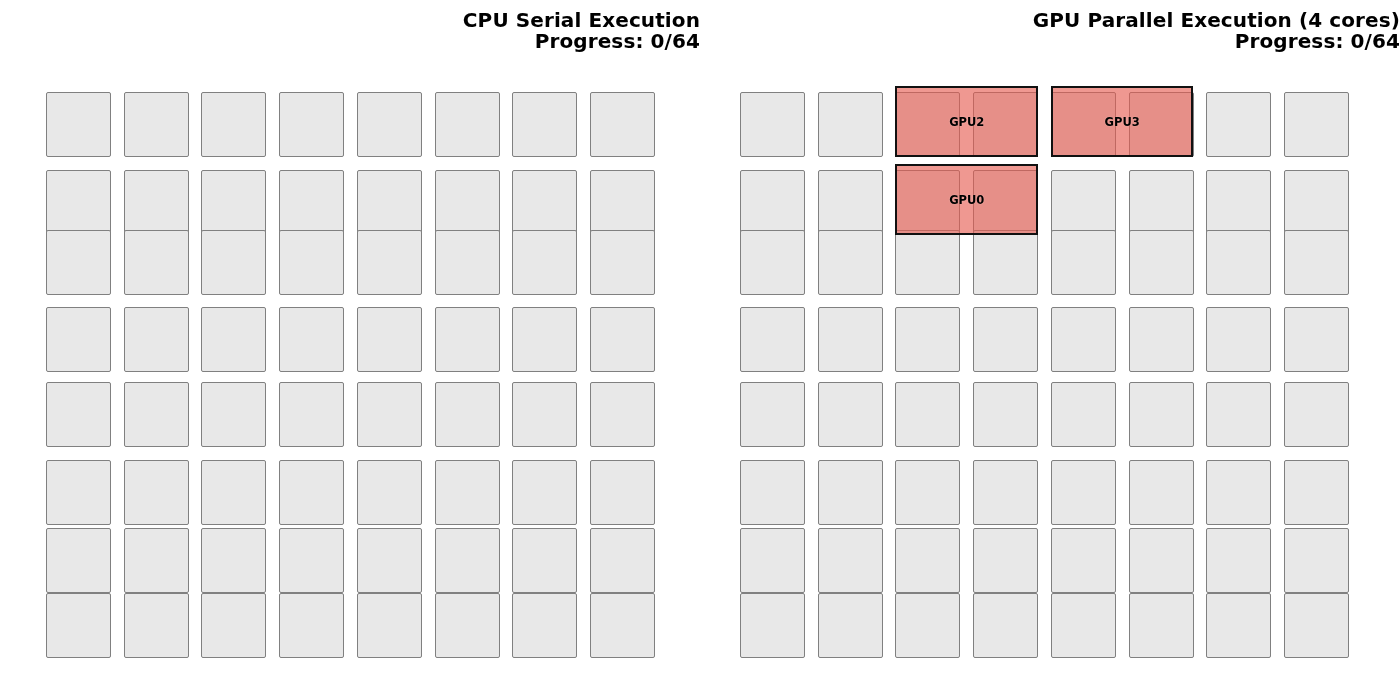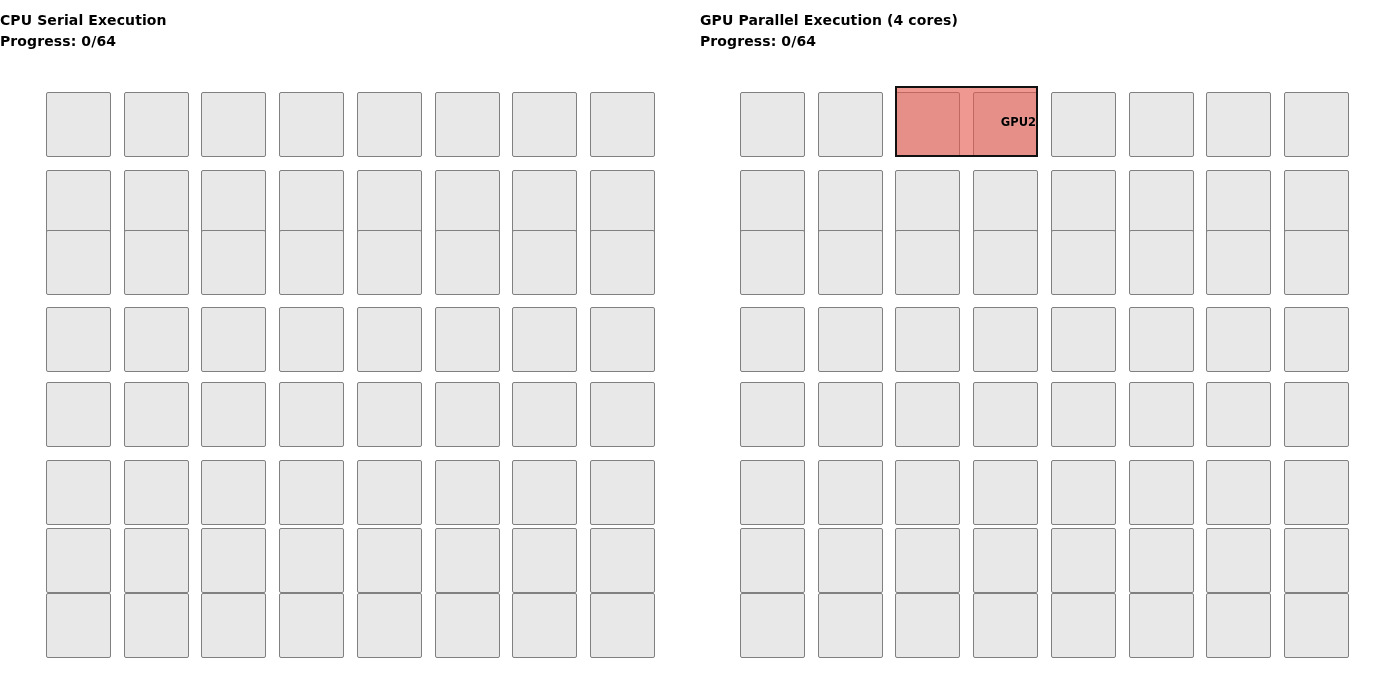--- a/index.html
+++ b/index.html
@@ -27,22 +27,22 @@
     height: 700px;
   }
   #panel-cpu { left: 0; }
   #panel-gpu { left: 700px; }
 
   .panel-title {
     position: absolute;
     left: 0;
     top: 10px;
     width: 700px;
-    text-align: left;
-    font-size: 14px;
+    text-align: right;
+    font-size: 20px;
     font-weight: bold;
     color: #000000;
     letter-spacing: 0.1px;
     line-height: 21px;
     white-space: pre-line;
   }
 
   .grid {
     position: absolute;
   }
@@ -58,21 +58,21 @@
     border: 1.6px solid #808080;
     border-radius: 2px;
   }
 
   .core-box {
     position: absolute;
     box-sizing: border-box;
     border: 2.2px solid #111111;
     display: flex;
     align-items: center;
-    justify-content: flex-end;
+    justify-content: center;
   }
   .core-box .core-label {
     font-size: 13px;
     font-weight: bold;
     color: #000000;
     position: relative;
     z-index: 3;
     text-shadow: 0 0 2px rgba(255,255,255,0.25);
   }
   .core-box.cpu {
@@ -225,16 +225,22 @@
         <div class="cell" style="left: 77.7px; top: 501px;"></div>
         <div class="cell" style="left: 155.4px; top: 501px;"></div>
         <div class="cell" style="left: 233.1px; top: 501px;"></div>
         <div class="cell" style="left: 310.8px; top: 501px;"></div>
         <div class="cell" style="left: 388.5px; top: 501px;"></div>
         <div class="cell" style="left: 466.2px; top: 501px;"></div>
         <div class="cell" style="left: 543.9px; top: 501px;"></div>
         <div class="core-box gpu" style="left: 155.4px; top: -6px; width: 142.7px; height: 71px;">
           <span class="core-label">GPU2</span>
         </div>
+        <div class="core-box gpu" style="left: 310.8px; top: -6px; width: 142.7px; height: 71px;">
+          <span class="core-label">GPU3</span>
+        </div>
+        <div class="core-box gpu" style="left: 155.4px; top: 72px; width: 142.7px; height: 71px;">
+          <span class="core-label">GPU0</span>
+        </div>
       </div>
   </div>
 
 </div>
 
 </body></html>

